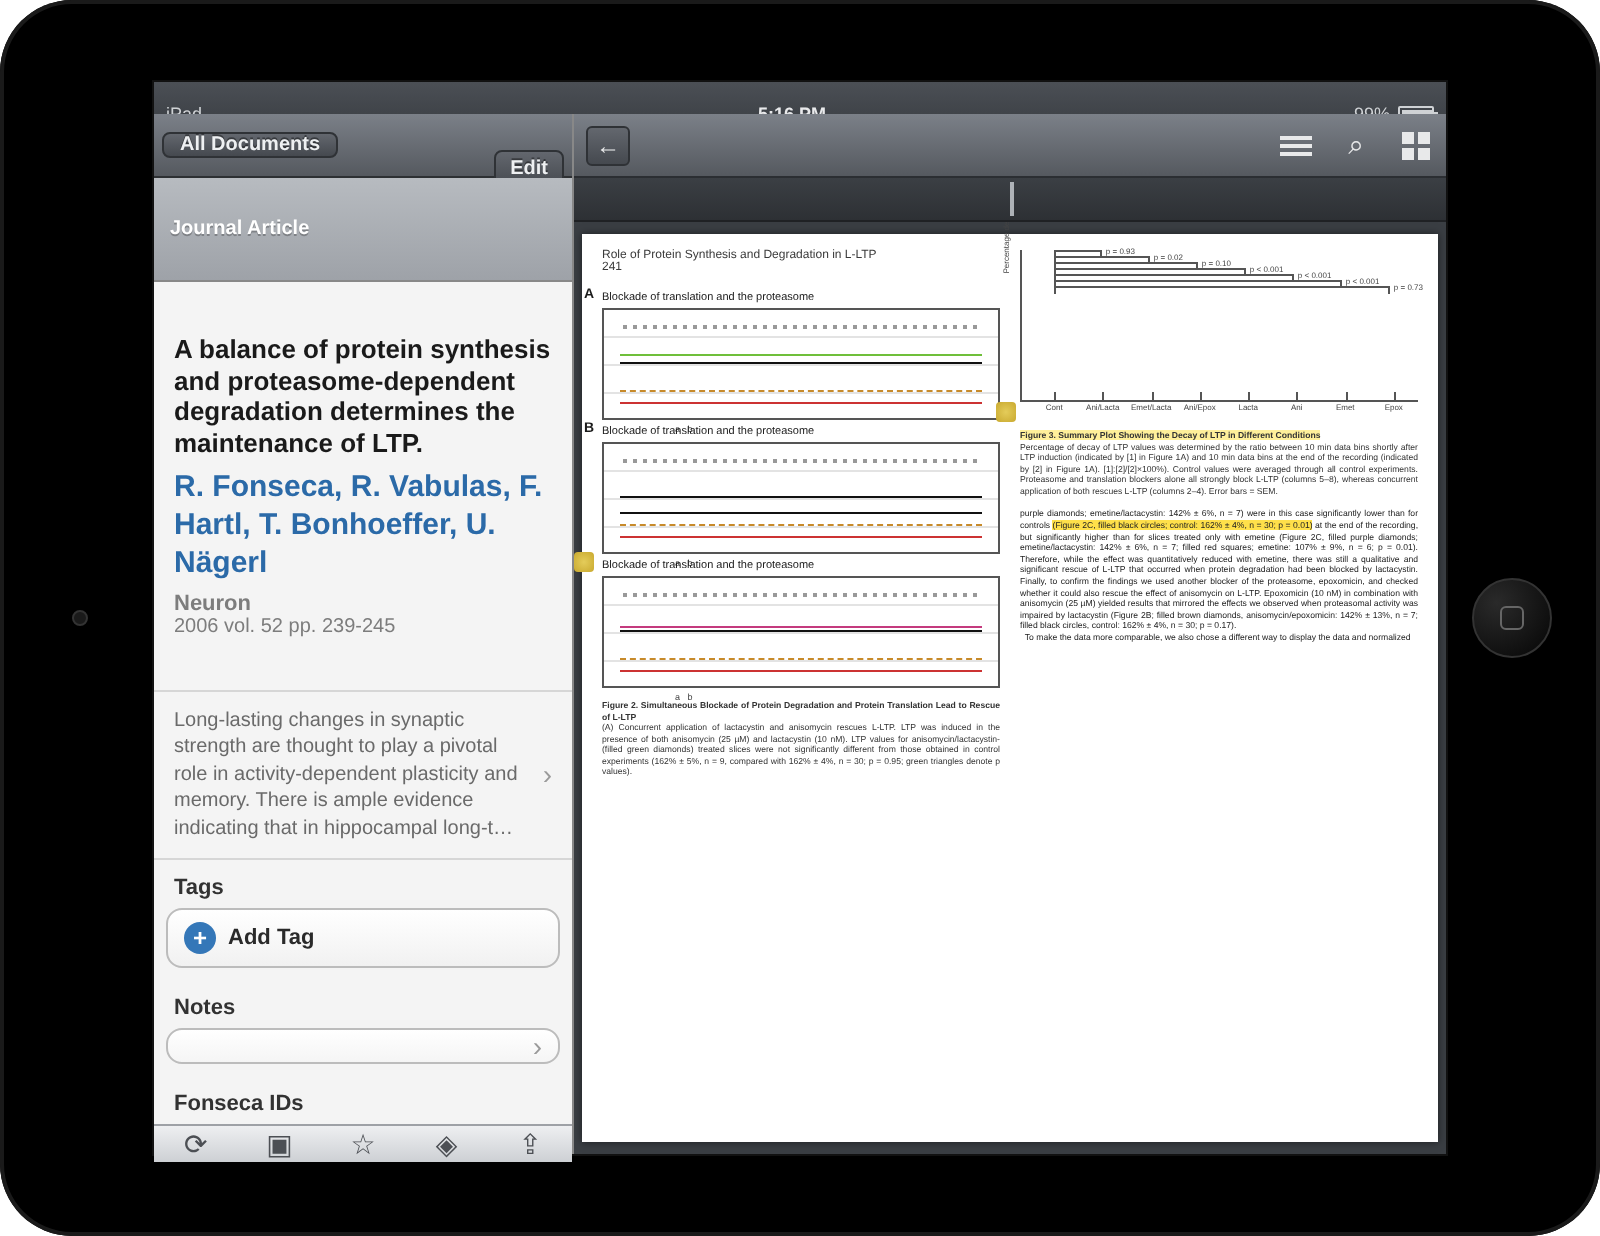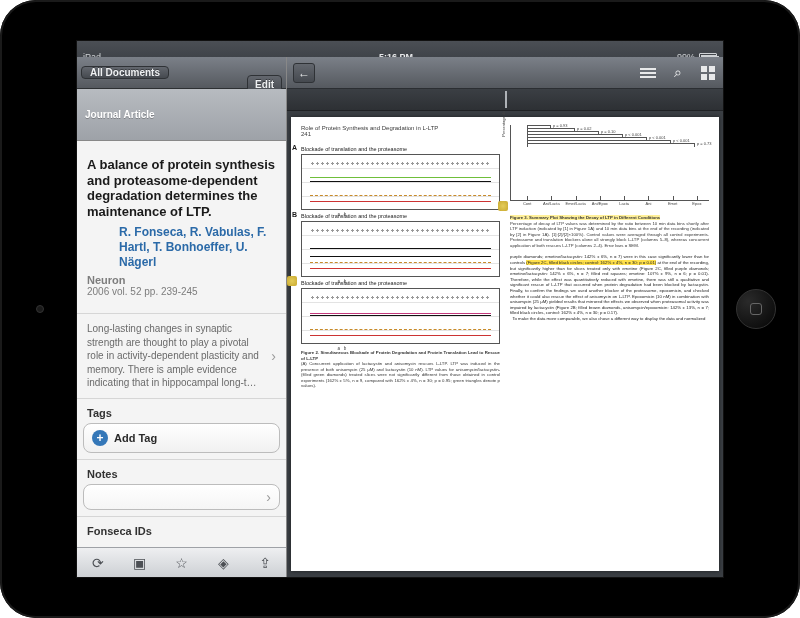--- a/index.html
+++ b/index.html
@@ -68,23 +68,23 @@
     font-weight:600;
   }
   .chip-sm { padding:3px 7px;margin-top:23px; }
   .subhead {
     background: linear-gradient(#b7bbc0,#9ea2a8);
     color:#fff; font-size:10px; font-weight:600;
     padding:20px 8px;
     text-shadow:0 1px 0 rgba(0,0,0,.25);
     border-bottom:1px solid #888;
   }
-  .meta { padding:16px 10px; border-bottom:1px solid #d6d6d6; }
+  .meta { padding:26px 10px; border-bottom:1px solid #d6d6d6; }
   .title { font-size:13px; font-weight:700; color:#1a1a1a; line-height:1.2; margin-bottom:6px; }
-  .authors { font-size:12px; color:#2b6aa8; font-weight:600; margin-bottom:4px; line-height:1.25;margin-left:32px;}
+  .authors { font-size:15px; color:#2b6aa8; font-weight:600; margin-bottom:4px; line-height:1.25;}
   .journal { font-size:11px; color:#7d7d7d; font-weight:600;}
   .volinfo { font-size:10px; color:#7d7d7d;}
   .abstract { padding:8px 10px; border-bottom:1px solid #d6d6d6; display:flex; align-items:center; gap:4px;}
   .abstract-text { font-size:10px; color:#6a6a6a; line-height:1.35; flex:1;}
   .chevron { color:#9a9a9a; font-size:14px;}
   .section-label { font-size:11px; font-weight:700; color:#323232; padding:8px 10px 4px; }
   .addtag { margin:0 6px 6px; border:1px solid #bcbcbc; border-radius:8px; background:linear-gradient(#fff,#f1f1f1); padding:6px 8px; display:flex; align-items:center; gap:6px; font-size:11px; font-weight:700; color:#2a2a2a;}
   .addtag .plus { width:16px; height:16px; border-radius:50%; background:#3477b8; color:#fff; display:flex; align-items:center; justify-content:center; font-weight:900; font-size:12px;}
   .notesbox { margin:0 6px 6px; border:1px solid #bcbcbc; border-radius:8px; background:linear-gradient(#fff,#f5f5f5); height:26px; display:flex; align-items:center; justify-content:flex-end; padding:0 8px;}
   .hr { height:1px; background:#d6d6d6; margin:0;}

